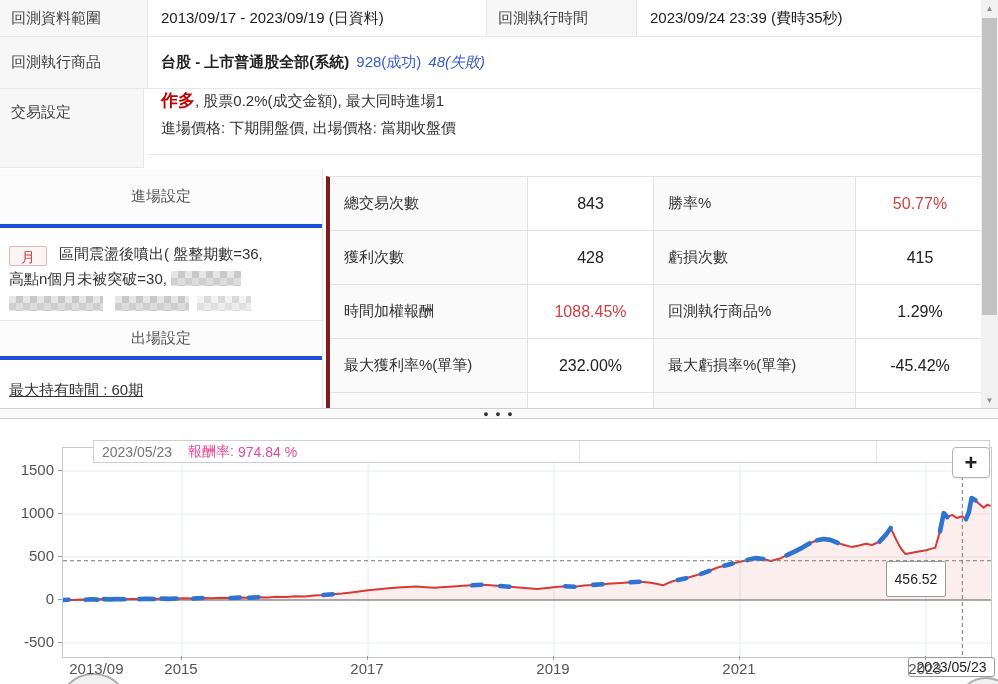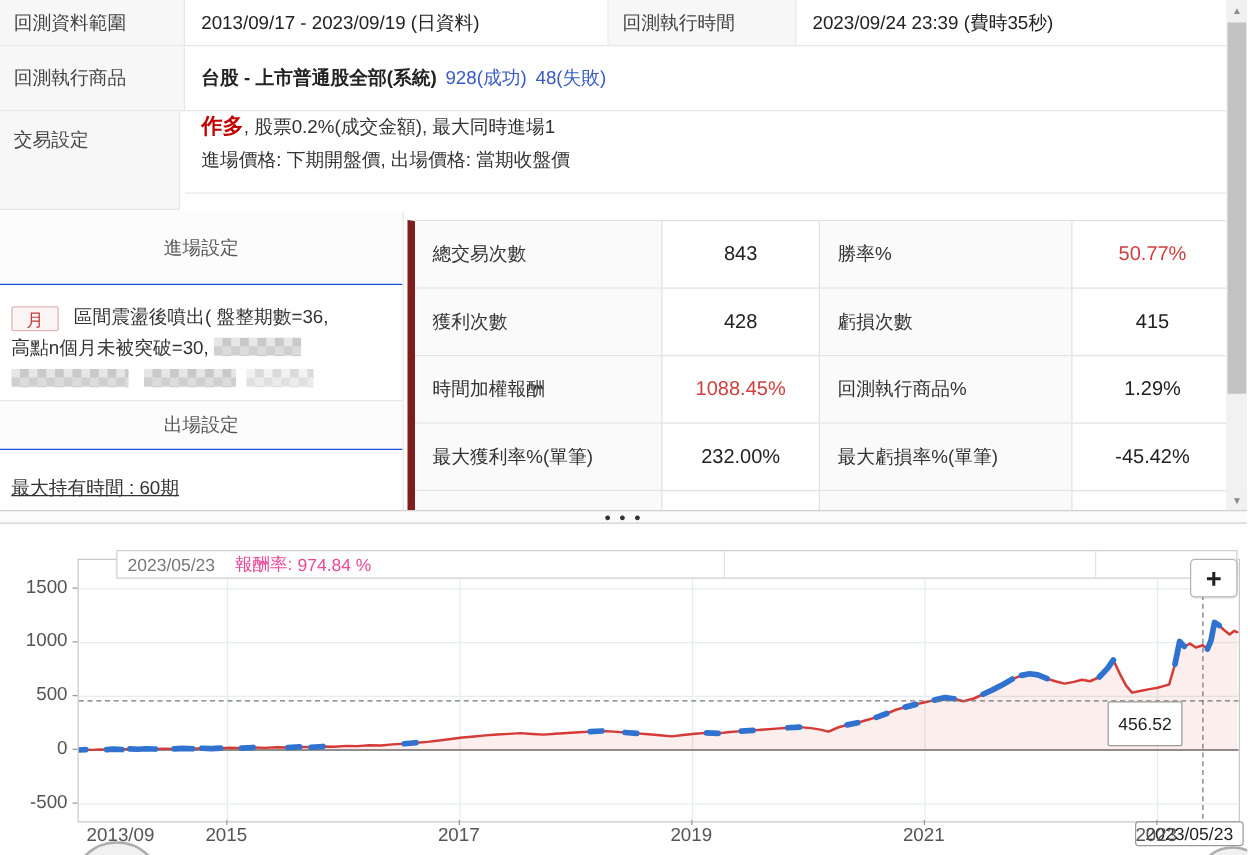--- a/index.html
+++ b/index.html
@@ -9,32 +9,32 @@
   
   .lblcell{background:#f7f7f7;border-right:1px solid #e7e7e7;box-sizing:border-box;
            padding-left:11px;display:flex;align-items:center;color:#444;}
   .valcell{box-sizing:border-box;padding-left:13px;display:flex;align-items:center;color:#222;}
   .vline{width:1px;background:#e7e7e7;}
   .blue{color:#3a5bc7;}
   .bold{font-weight:bold;}
   .red-strong{color:#c40000;font-weight:bold;font-size:17px;}
   
   .panel-hdr{box-sizing:border-box;display:flex;align-items:center;justify-content:center;
-             background:#fcfcfc;border-bottom:1px solid #1d4ed8;color:#555;}
+             background:#fcfcfc;border-bottom:4px solid #1d4ed8;color:#555;}
   .badge-month{display:inline-block;width:38px;height:20px;line-height:20px;text-align:center;
                border:1px solid #e2b5b5;background:#fbf4f4;color:#c23a3a;font-size:14px;
                border-radius:2px;margin-right:12px;vertical-align:-3px;letter-spacing:4px;padding-left:4px;box-sizing:border-box;}
   .entry-text{line-height:25px;color:#333;}
   .mosaic{display:inline-block;height:15px;vertical-align:-2px;border-radius:1px;
           background-image:conic-gradient(#c9c9c9 25%,#dcdcdc 0 50%,#cfcfcf 0 75%,#e6e6e6 0);
           background-size:14px 14px;filter:blur(.4px);}
   .mosaic.light{background-image:conic-gradient(#dadada 25%,#ececec 0 50%,#e0e0e0 0 75%,#f2f2f2 0);}
   
   .rtable{display:grid;grid-template-columns:198px 126px 202px 129px;
-          border-top:1px solid #e2e2e2;border-left:6px solid #7f1d1d;background:#fff;overflow:hidden;}
+          border-top:1px solid #e2e2e2;border-left:4px solid #7f1d1d;background:#fff;overflow:hidden;}
   .rtable>div{box-sizing:border-box;height:54px;border-right:1px solid #e2e2e2;border-bottom:1px solid #e2e2e2;
               display:flex;align-items:center;}
   .rtable .rl{background:#fafafa;padding-left:14px;color:#333;}
   .rtable .rv{justify-content:center;font-size:16px;color:#222;}
   .rtable .rv.red{color:#d04040;}
   
   .sb{background:#f1f1f1;}
   .sb-btn{position:absolute;left:0;width:17px;height:16px;display:flex;align-items:center;justify-content:center;
           font-size:8px;color:#8a8a8a;background:#f1f1f1;}
   .sb-thumb{position:absolute;left:1px;width:15px;background:#c2c2c2;}
@@ -67,21 +67,21 @@
 
   <div class="abs lblcell" style="left:0;top:0;width:148px;height:37px;border-bottom:1px solid #e7e7e7;">回測資料範圍</div>
   <div class="abs valcell" style="left:148px;top:0;width:339px;height:37px;border-right:1px solid #e7e7e7;border-bottom:1px solid #e7e7e7;box-sizing:border-box;">2013/09/17 - 2023/09/19 (日資料)</div>
   <div class="abs lblcell" style="left:487px;top:0;width:150px;height:37px;border-bottom:1px solid #e7e7e7;">回測執行時間</div>
   <div class="abs valcell" style="left:637px;top:0;width:344px;height:37px;border-bottom:1px solid #e7e7e7;box-sizing:border-box;">2023/09/24 23:39 (費時35秒)</div>
 
   <div class="abs lblcell" style="left:0;top:37px;width:148px;height:52px;border-bottom:1px solid #e7e7e7;">回測執行商品</div>
   <div class="abs valcell" style="left:148px;top:37px;width:833px;height:52px;border-bottom:1px solid #e7e7e7;box-sizing:border-box;">
     <span class="bold">台股 - 上市普通股全部(系統)</span>
     <span class="blue" style="margin-left:7px;">928(成功)</span>
-    <span class="blue" style="margin-left:7px;">48(失敗)</span>
+    <span class="blue" style="margin-left:7px;font-style:italic;">48(失敗)</span>
   </div>
 
   <div class="abs lblcell" style="left:0;top:89px;width:144px;height:79px;border-bottom:1px solid #e7e7e7;align-items:flex-start;padding-top:14px;">交易設定</div>
   <div class="abs" style="left:148px;top:76px;width:833px;height:79px;border-bottom:1px solid #e7e7e7;box-sizing:border-box;padding:11px 0 0 13px;line-height:27px;">
     <div><span class="red-strong">作多</span><span>, 股票0.2%(成交金額), 最大同時進場1</span></div>
     <div>進場價格: 下期開盤價, 出場價格: 當期收盤價</div>
   </div>
 
   <div class="abs panel-hdr" style="left:0;top:169px;width:322px;height:59px;">進場設定</div>
   <div class="abs entry-text" style="left:0;top:228px;width:322px;height:92px;padding:13px 6px 0 9px;box-sizing:border-box;">

